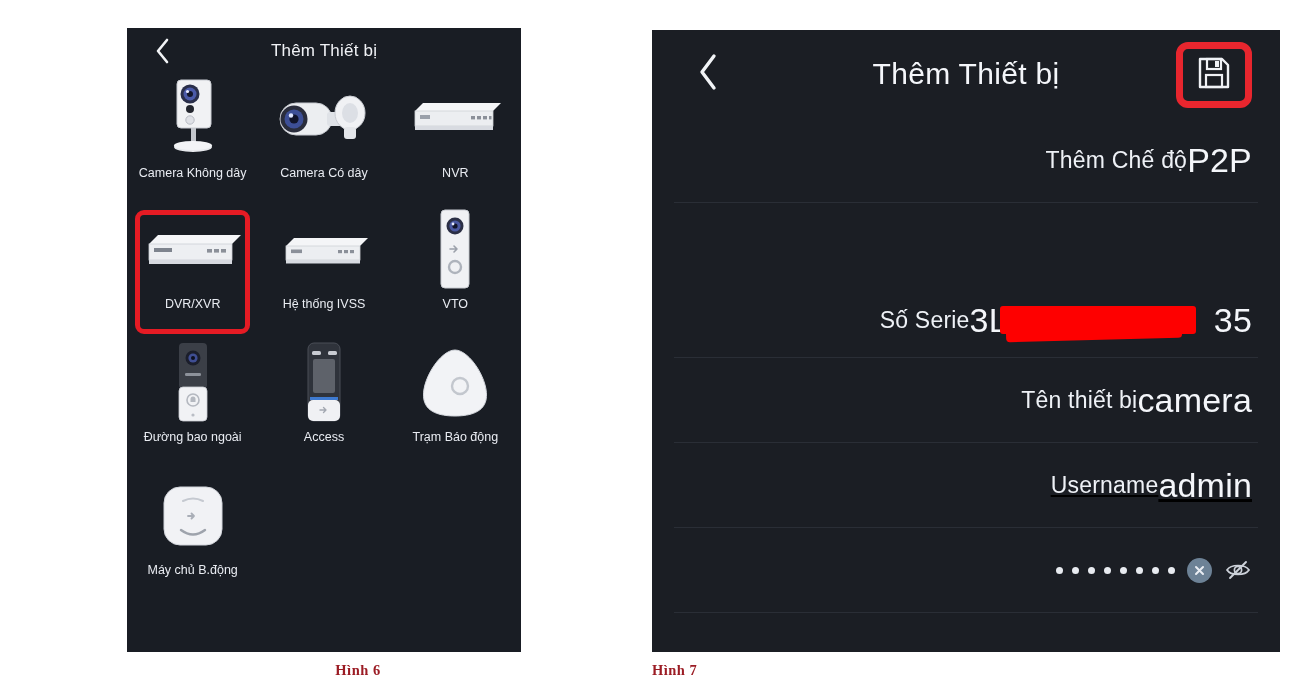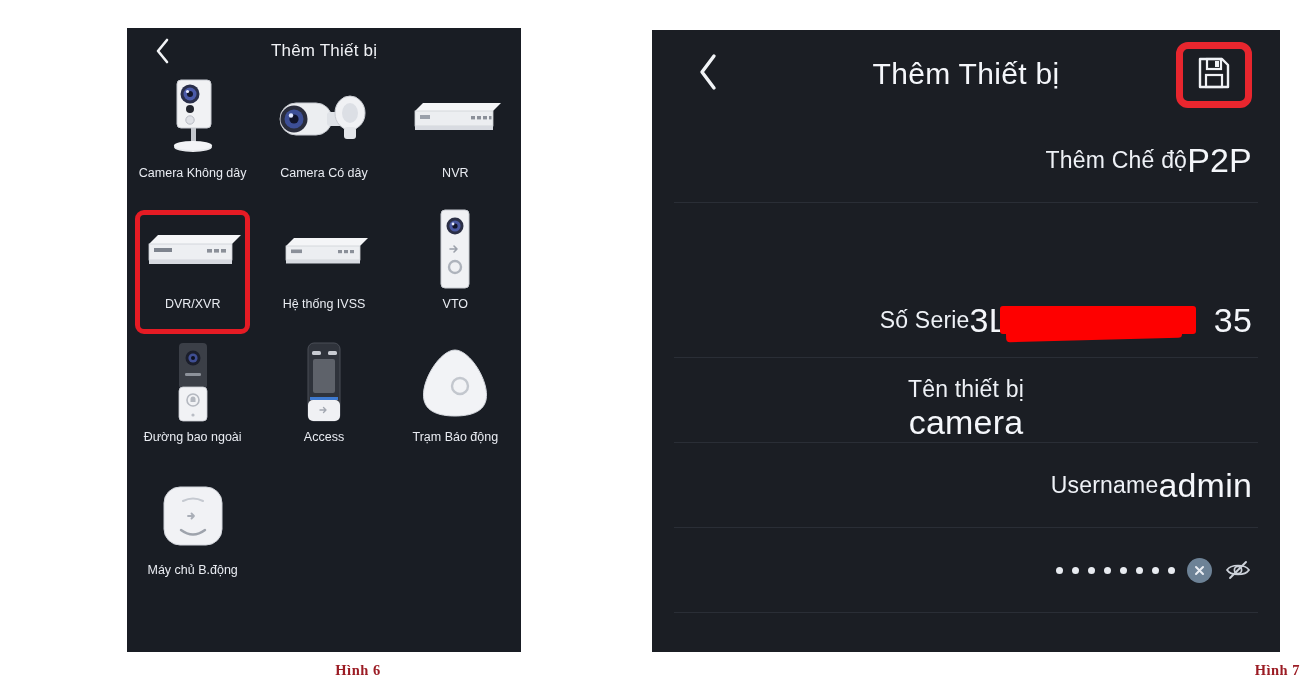--- a/index.html
+++ b/index.html
@@ -66,21 +66,21 @@
   .pw-dots{display:flex;align-items:center;gap:9px;}
   .pw-dot{width:7px;height:7px;border-radius:50%;background:#e8ebf0;}
   .pw-clear{width:25px;height:25px;border-radius:50%;background:#6d8296;
     display:flex;align-items:center;justify-content:center;}
   .pw-eye{width:28px;height:28px;display:flex;align-items:center;justify-content:center;}
 
   
   .caption{position:absolute;font-family:"Liberation Serif", serif;
     color:#9b1c24;font-size:14.5px;font-weight:bold;letter-spacing:.5px;}
   #caption-left{left:0;top:662px;width:648px;text-align:center;padding-left:34px;}
-  #caption-right{left:652px;top:662px;width:648px;text-align:right;}
+  #caption-right{left:652px;top:662px;width:648px;text-align:left;}
 </style>
 </head>
 <body>
 
 <div class="phone" id="phone-left">
 
   <div class="l-header">
     <div class="l-back">
       <span>
         <svg width="15" height="26" viewBox="0 0 15 26">
@@ -292,27 +292,27 @@
   <div class="r-row" style="height:74px;">
     <div class="r-label">Số Serie</div>
     <div class="serial-wrap">
       <span class="r-value">3L</span>
       <span class="redact"></span>
       <span class="r-value" style="margin-left:206px;">35</span>
     </div>
   </div>
   <div class="r-div"></div>
 
-  <div class="r-row" style="height:84px;flex-direction:column;">
+  <div class="r-row" style="height:84px;">
     <div class="r-label">Tên thiết bị</div>
     <div class="r-value">camera</div>
   </div>
   <div class="r-div"></div>
 
-  <div class="r-row" style="height:84px;">
+  <div class="r-row" style="height:84px;text-decoration:underline;">
     <div class="r-label">Username</div>
     <div class="r-value">admin</div>
   </div>
   <div class="r-div"></div>
 
   <div class="r-row" style="height:84px;">
     <div class="pw-wrap">
       <div class="pw-dots" id="pw-dots">
           <span class="pw-dot"></span>
           <span class="pw-dot"></span>

